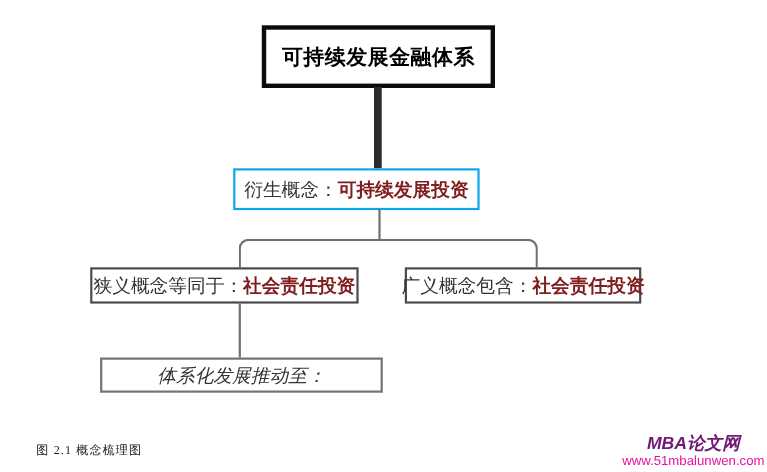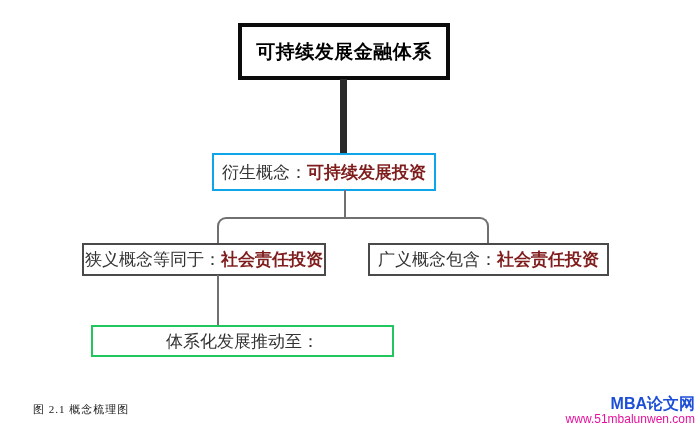--- a/index.html
+++ b/index.html
@@ -58,54 +58,57 @@
     border-right: 2px solid #707070;
     border-bottom: none;
     border-radius: 9px 9px 0 0;
   }
   .node-narrow {
     left: 82px; top: 243px; width: 244px; height: 33px;
     border: 2px solid #4a4a4a;
     font-size: 17px;
   }
   .node-broad {
-    left: 368px; top: 243px; width: 241px; height: 33px;
+    left: 368px; top: 243px; width: 215px; height: 33px;
     border: 2px solid #4a4a4a;
     font-size: 17px;
   }
   .drop {
     position: absolute;
     left: 217px; top: 275px; width: 2px; height: 51px;
     background: #707070;
   }
   .node-esg {
-    left: 91px; top: 325px; width: 303px; height: 32px;
-    border: 2px solid #22c55e;
+    left: 91px; top: 325px; width: 257px; height: 32px;
+    border: 2px solid #737373;
     font-size: 17px;
+    font-style: italic;
   }
   .caption {
     position: absolute;
     left: 33px; top: 402px; width: 664px;
     text-align: left;
     font-size: 11px;
     color: #1a1a1a;
     font-family: "Liberation Serif", "DejaVu Serif", serif;
     letter-spacing: 1px;
   }
   .watermark {
     position: absolute;
     right: 2px; bottom: 3px;
     text-align: right;
     line-height: 1.1;
   }
   .wm-name {
     font-size: 16px;
     font-weight: bold;
-    color: #1d4ed8;
+    font-style: italic;
+    color: #701a75;
     display: block;
+    text-align: center;
   }
   .wm-url {
     font-size: 12px;
     color: #e6119d;
     display: block;
   }
 </style>
 </head>
 <body>
 

